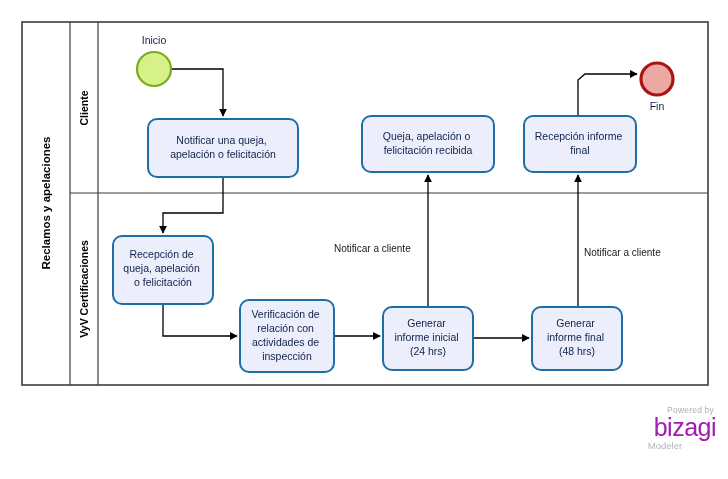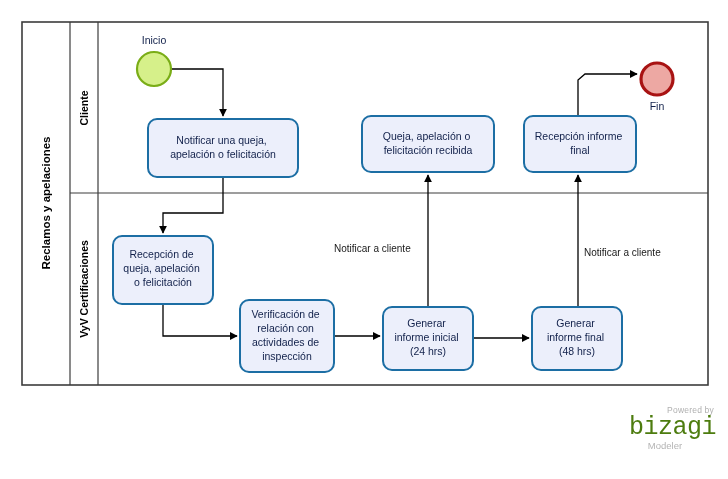--- a/index.html
+++ b/index.html
@@ -94,24 +94,24 @@
   }
   #brand .powered {
     font-family: "Liberation Sans", sans-serif;
     font-size: 8.5px;
     color: #b0b0b0;
     letter-spacing: 0.2px;
     margin: 0 2px 0 0;
     text-align: right;
   }
   #brand .wordmark {
-    font-family: Liberation Mono, monospace;
+    font-family: Liberation Sans, sans-serif;
     font-size: 25px;
     line-height: 25px;
-    color: #4d7c0f;
+    color: #a21caf;
     letter-spacing: -0.5px;
     margin: 0;
     text-align: right;
     font-weight: normal;
   }
   #brand .modeler {
     font-family: "Liberation Sans", sans-serif;
     font-size: 9.5px;
     color: #b4b4b4;
     margin: 0;

